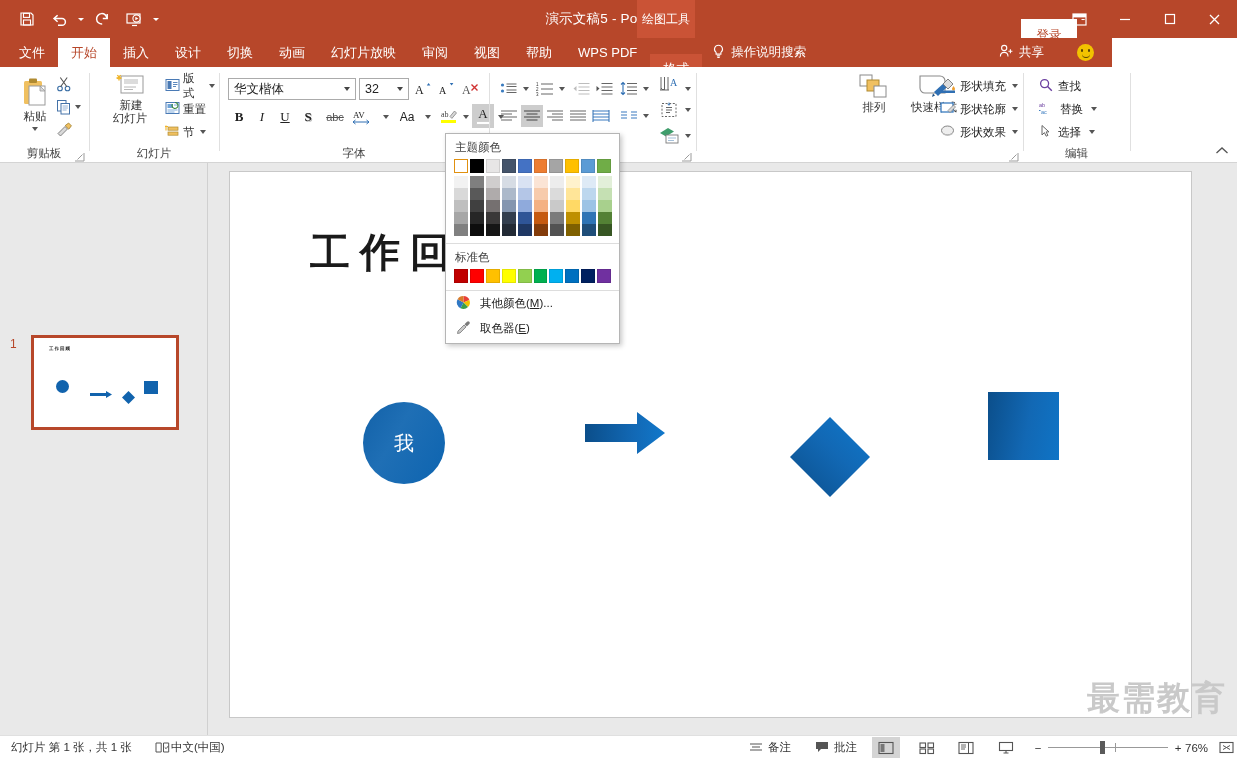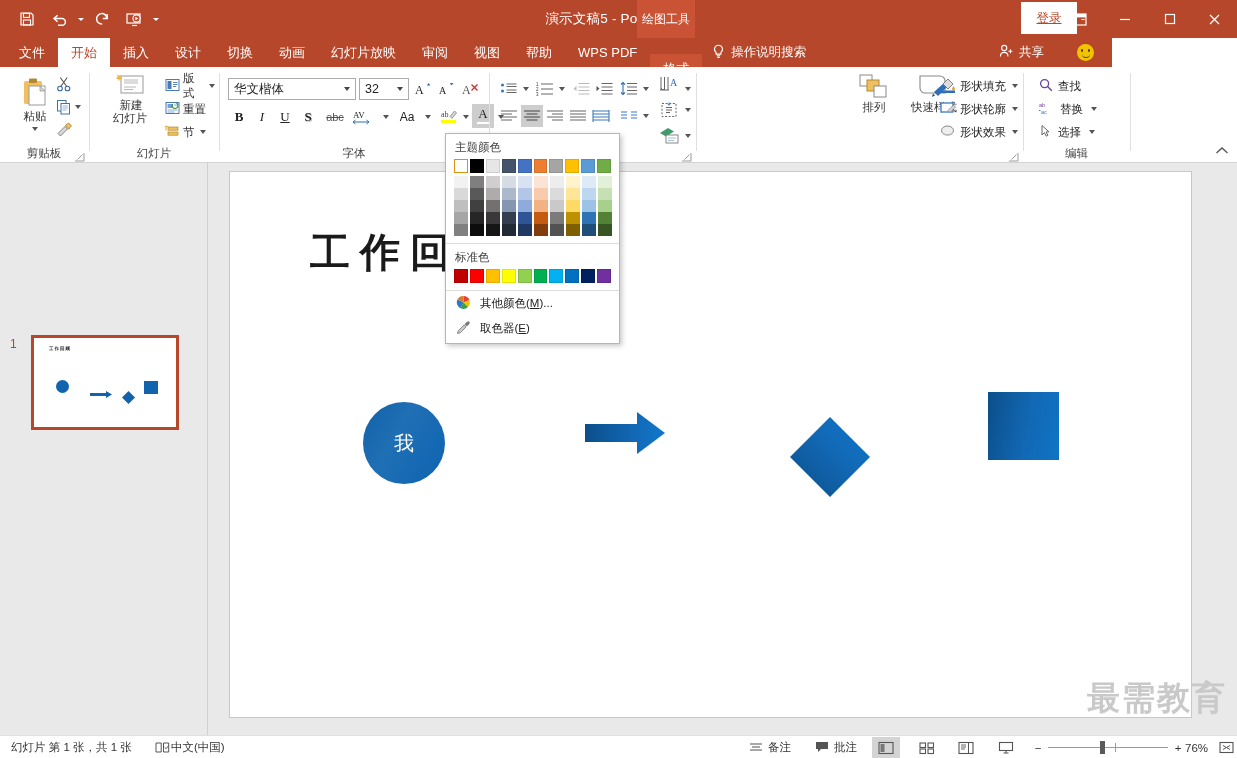--- a/index.html
+++ b/index.html
@@ -21,21 +21,21 @@
   .caret-sm{width:9px;height:30px;display:flex;align-items:center;justify-content:center;cursor:pointer;}
   .caret-sm:after{content:"";border-left:3px solid transparent;border-right:3px solid transparent;border-top:3.5px solid #fff;}
   .doctitle{
     position:absolute;left:0;top:0;width:1237px;height:38px;
     display:flex;align-items:center;justify-content:center;
     font-size:13.5px;letter-spacing:.2px;pointer-events:none;
   }
   .win-ctrls{position:absolute;right:0;top:0;height:38px;display:flex;align-items:center;}
   .win-ctrls .wb{width:45px;height:38px;display:flex;align-items:center;justify-content:center;cursor:pointer;}
   .signin{
-    position:absolute;right:160px;top:2px;height:31px;min-width:56px;padding:16px 11px;
+    position:absolute;right:160px;top:19px;height:31px;min-width:56px;padding:16px 11px;
     background:#fff;color:#b7472a;font-size:12.5px;display:flex;align-items:center;justify-content:center;cursor:pointer;
   }
   .signin span{text-decoration:underline;}
   .ribbon-ctx{
     position:absolute;left:637px;top:0;width:58px;height:38px;background:#ca5336;
     display:flex;align-items:center;justify-content:center;color:#fff;font-size:12px;
   }
 
   
   .tabbar{

